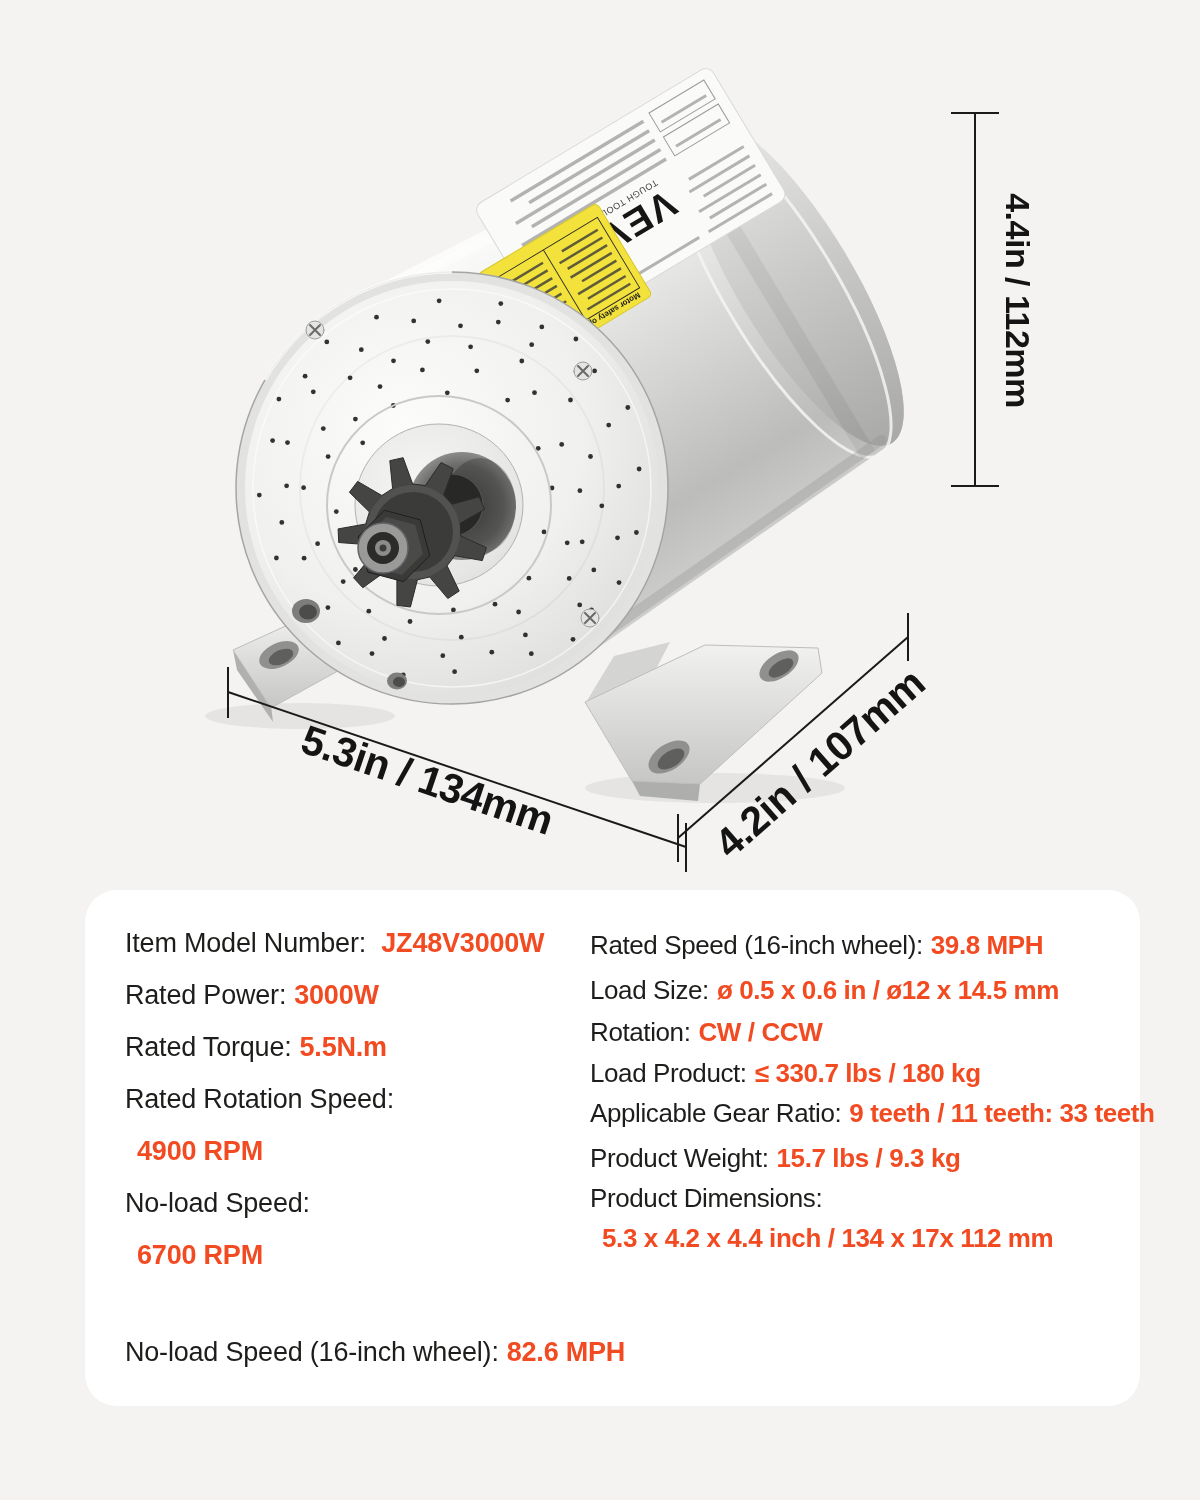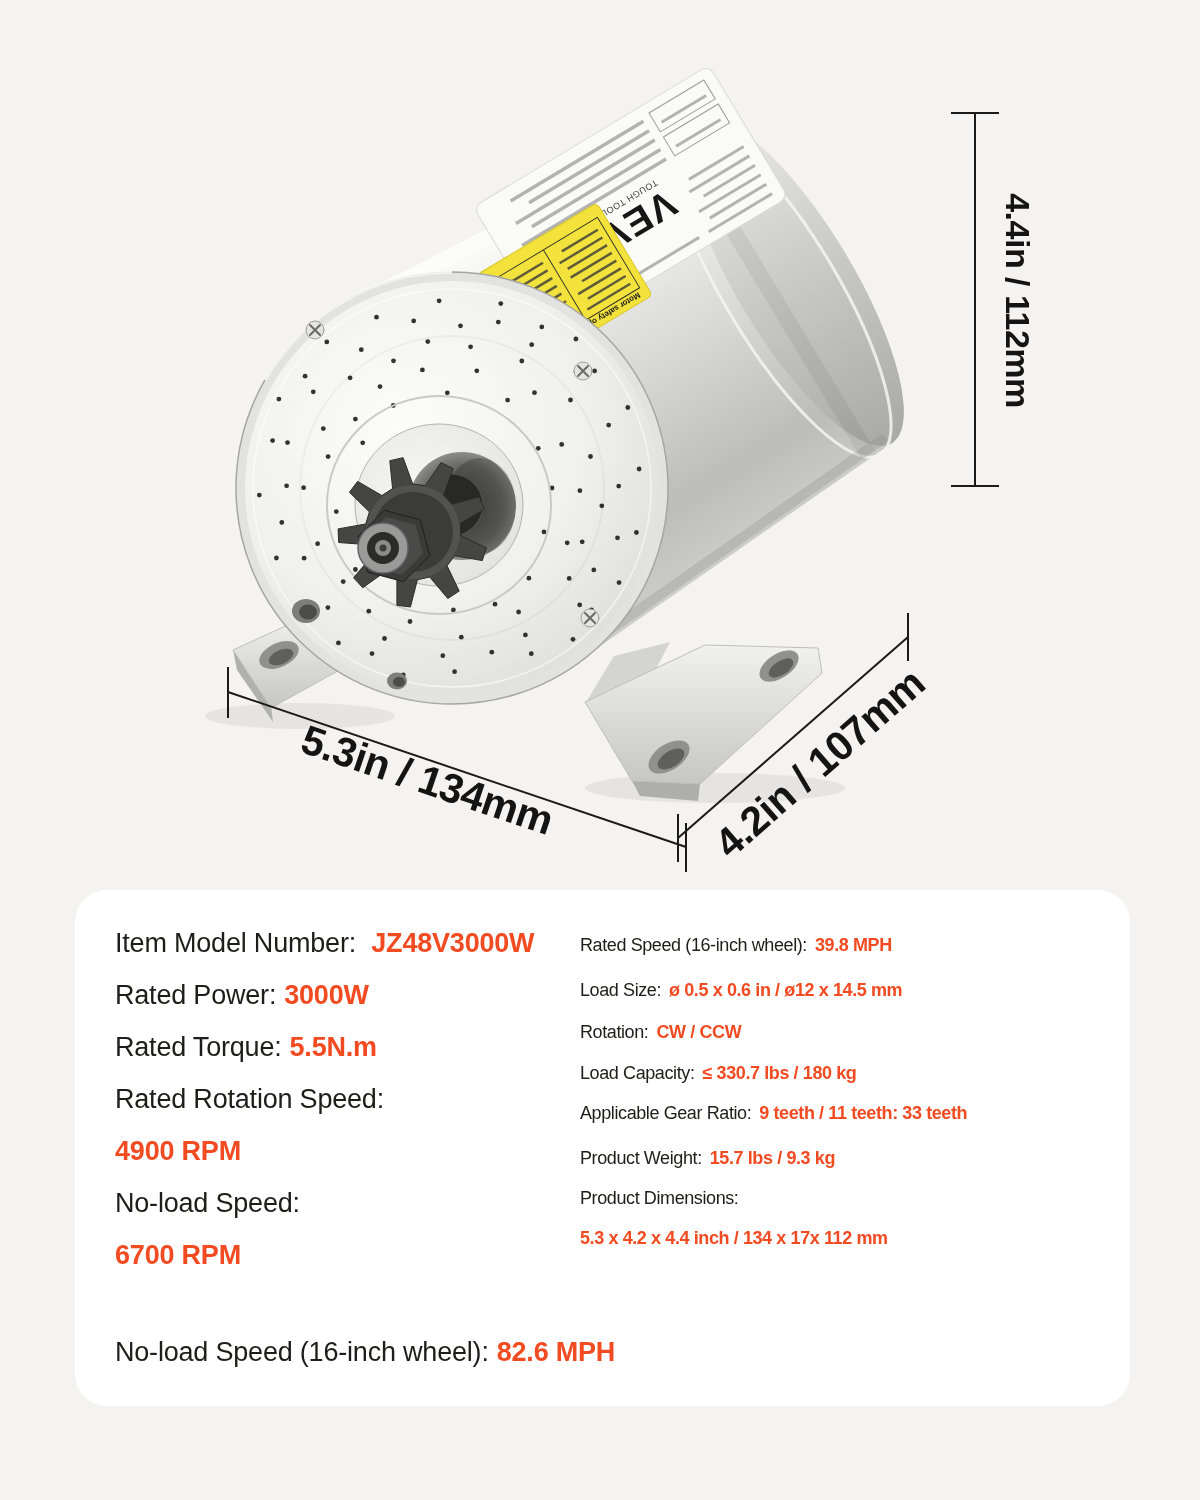--- a/index.html
+++ b/index.html
@@ -13,30 +13,30 @@
 
   .dim {
     position:absolute; font-weight:bold; color:#141414;
     text-align:center; letter-spacing:-0.5px; white-space:nowrap;
   }
   .dim-h { left:867px; top:281px; width:300px; font-size:34px; transform:rotate(90deg); }
   .dim-l { left:262px; top:757px; width:330px; font-size:41px; transform:rotate(18.7deg); }
   .dim-w { left:655px; top:740px; width:330px; font-size:41px; transform:rotate(-41.2deg); }
 
   .spec-card {
-    position:absolute; left:75px; top:890px; width:1055px; height:516px;
+    position:absolute; left:85px; top:890px; width:1055px; height:516px;
     background:#ffffff; border-radius:32px;text-align:center;
   }
   .row {
     position:absolute; white-space:nowrap;
     font-size:27px; color:#1d1d1b; letter-spacing:-0.2px; line-height:32px;
   }
   .row .val { font-weight:bold; color:#f24a21; margin-left:8px; }
-  .row .lbl:empty + .val { margin-left:0; }
-  .col-right .row { font-size:18px; letter-spacing:-0.4px; }
+  .row .lbl:empty + .val { margin-left:12px; }
+  .col-right .row { font-size:26px; letter-spacing:-0.4px; }
 </style>
 </head>
 <body>
 
 <div class="page">
 
   <div class="hero">
     <svg width="1200" height="900" viewBox="0 0 1200 900">
       <defs>
         <linearGradient id="bodyGrad" x1="452" y1="273" x2="452" y2="703" gradientUnits="userSpaceOnUse">
@@ -328,21 +328,21 @@
       <div class="row" style="left:40px; top:193px"><span class="lbl">Rated Rotation Speed:</span><span class="val"></span></div>
       <div class="row" style="left:40px; top:245px"><span class="lbl"></span><span class="val">4900 RPM</span></div>
       <div class="row" style="left:40px; top:297px"><span class="lbl">No-load Speed:</span><span class="val"></span></div>
       <div class="row" style="left:40px; top:349px"><span class="lbl"></span><span class="val">6700 RPM</span></div>
     </div>
 
     <div class="col-right">
       <div class="row" style="left:505px; top:39px"><span class="lbl">Rated Speed (16-inch wheel):</span><span class="val">39.8 MPH</span></div>
       <div class="row" style="left:505px; top:84px"><span class="lbl">Load Size:</span><span class="val">ø 0.5 x 0.6 in / ø12 x 14.5 mm</span></div>
       <div class="row" style="left:505px; top:126px"><span class="lbl">Rotation:</span><span class="val">CW / CCW</span></div>
-      <div class="row" style="left:505px; top:167px"><span class="lbl">Load Capacity:</span><span class="val">≤ 330.7 lbs / 180 kg</span></div>
+      <div class="row" style="left:505px; top:167px"><span class="lbl">Load Product:</span><span class="val">≤ 330.7 lbs / 180 kg</span></div>
       <div class="row" style="left:505px; top:207px"><span class="lbl">Applicable Gear Ratio:</span><span class="val">9 teeth / 11 teeth: 33 teeth</span></div>
       <div class="row" style="left:505px; top:252px"><span class="lbl">Product Weight:</span><span class="val">15.7 lbs / 9.3 kg</span></div>
       <div class="row" style="left:505px; top:292px"><span class="lbl">Product Dimensions:</span><span class="val"></span></div>
       <div class="row" style="left:505px; top:332px"><span class="lbl"></span><span class="val">5.3 x 4.2 x 4.4 inch / 134 x 17x 112 mm</span></div>
     </div>
 
     <div class="row" style="left:40px; top:446px"><span class="lbl">No-load Speed (16-inch wheel):</span><span class="val">82.6 MPH</span></div>
   </div>
 </div>
 

